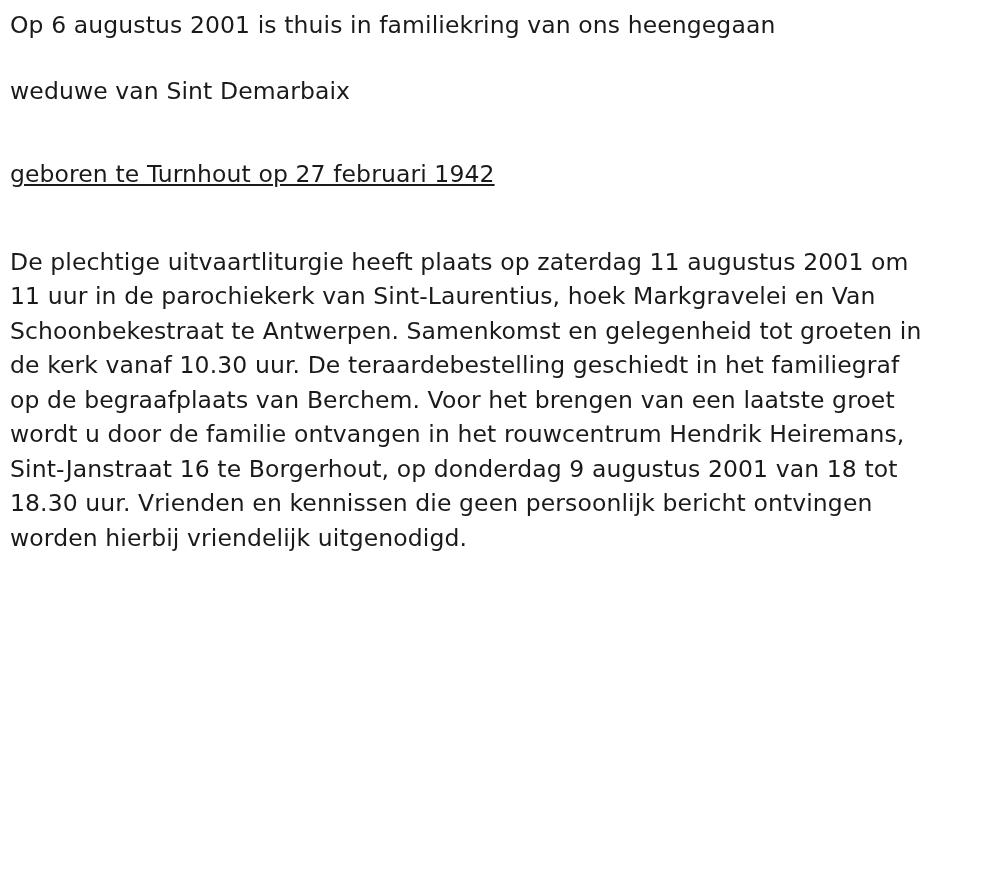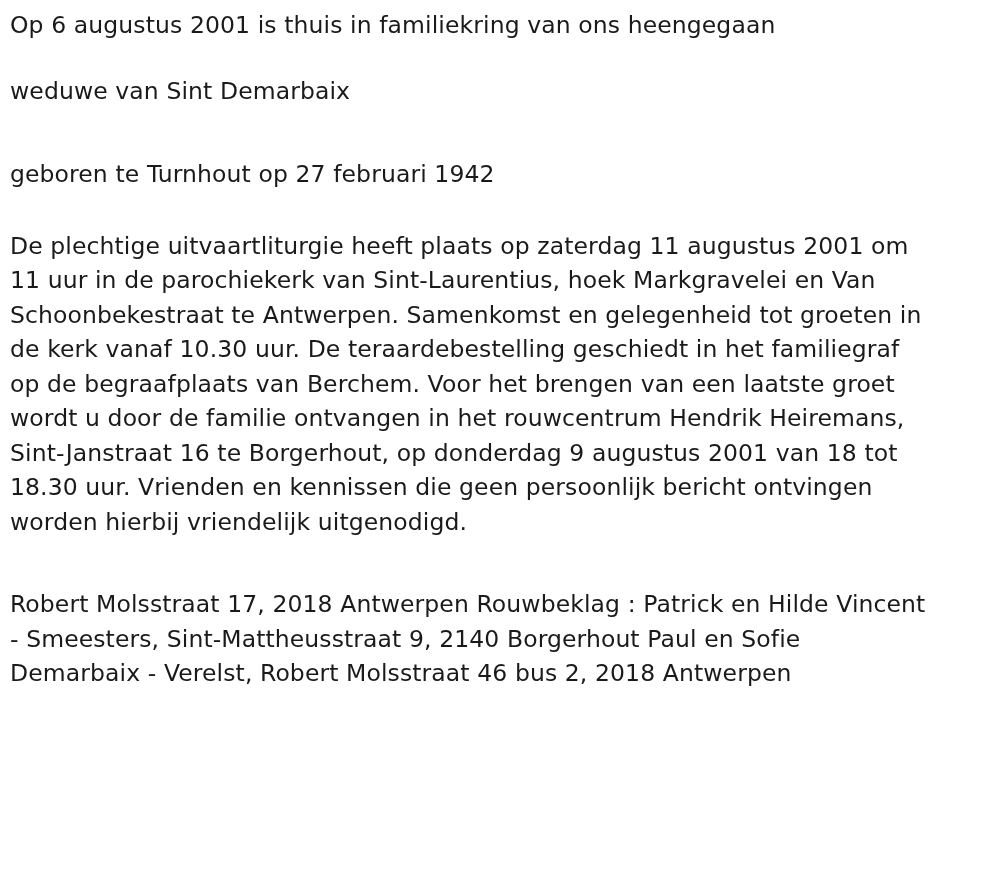--- a/index.html
+++ b/index.html
@@ -31,21 +31,22 @@
   }
   .name {
     font-weight: bold;
     margin: 0 0 20px 0;
     letter-spacing: 0.2px;
   }
   .spouse {
     margin: 0 0 60px 0;
   }
   .birth {
-    margin: 0 0 42px 0;
+    margin: 0 0 58px 0;
+    text-decoration: underline;
   }
   .body-par {
     margin: 0 8px 48px 0;
     line-height: 1.47;
   }
   .addresses {
     margin: 0;
     line-height: 1.47;
   }
 </style>
@@ -56,15 +57,14 @@
 
   <p class="block lede">Op 6 augustus 2001 is thuis in familiekring van ons heengegaan</p>
 
 
   <p class="block spouse">weduwe van Sint Demarbaix</p>
 
   <p class="block birth">geboren te Turnhout op 27 februari 1942</p>
 
   <p class="block body-par">De plechtige uitvaartliturgie heeft plaats op zaterdag 11 augustus 2001 om 11 uur in de parochiekerk van Sint-Laurentius, hoek Markgravelei en Van Schoonbekestraat te Antwerpen. Samenkomst en gelegenheid tot groeten in de kerk vanaf 10.30 uur. De teraardebestelling geschiedt in het familiegraf op de begraafplaats van Berchem. Voor het brengen van een laatste groet wordt u door de familie ontvangen in het rouwcentrum Hendrik Heiremans, Sint-Janstraat 16 te Borgerhout, op donderdag 9 augustus 2001 van 18 tot 18.30 uur. Vrienden en kennissen die geen persoonlijk bericht ontvingen worden hierbij vriendelijk uitgenodigd.</p>
 
-  <p class="block addresses">Robert Molsstraat 17, 2018 Antwerpen Rouwbeklag : Patrick en Hilde Vincent - Smeesters, Sint-Mattheusstraat 9, 2140 Borgerhout Paul en Sofie Demarbaix - Verelst, Robert Molsstraat 46 bus 2, 2018 Antwerpen</p>
 
 </div>
 
 </body></html>

